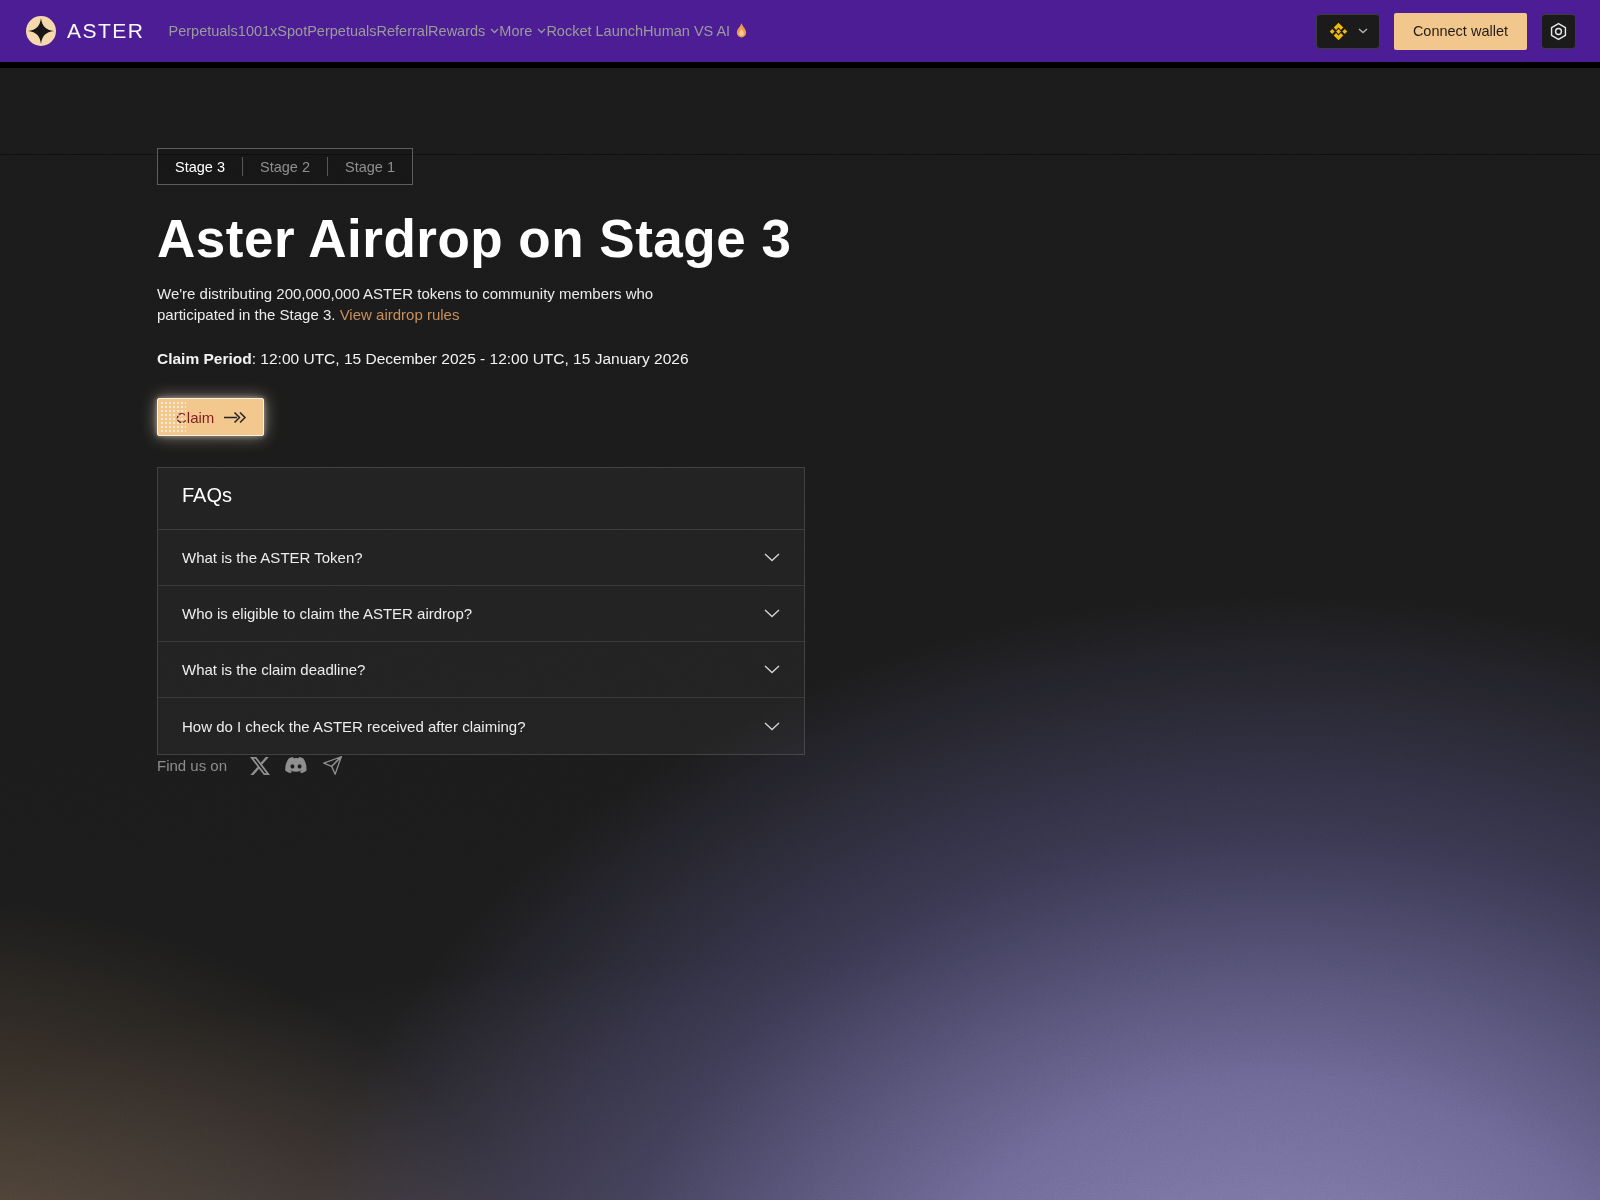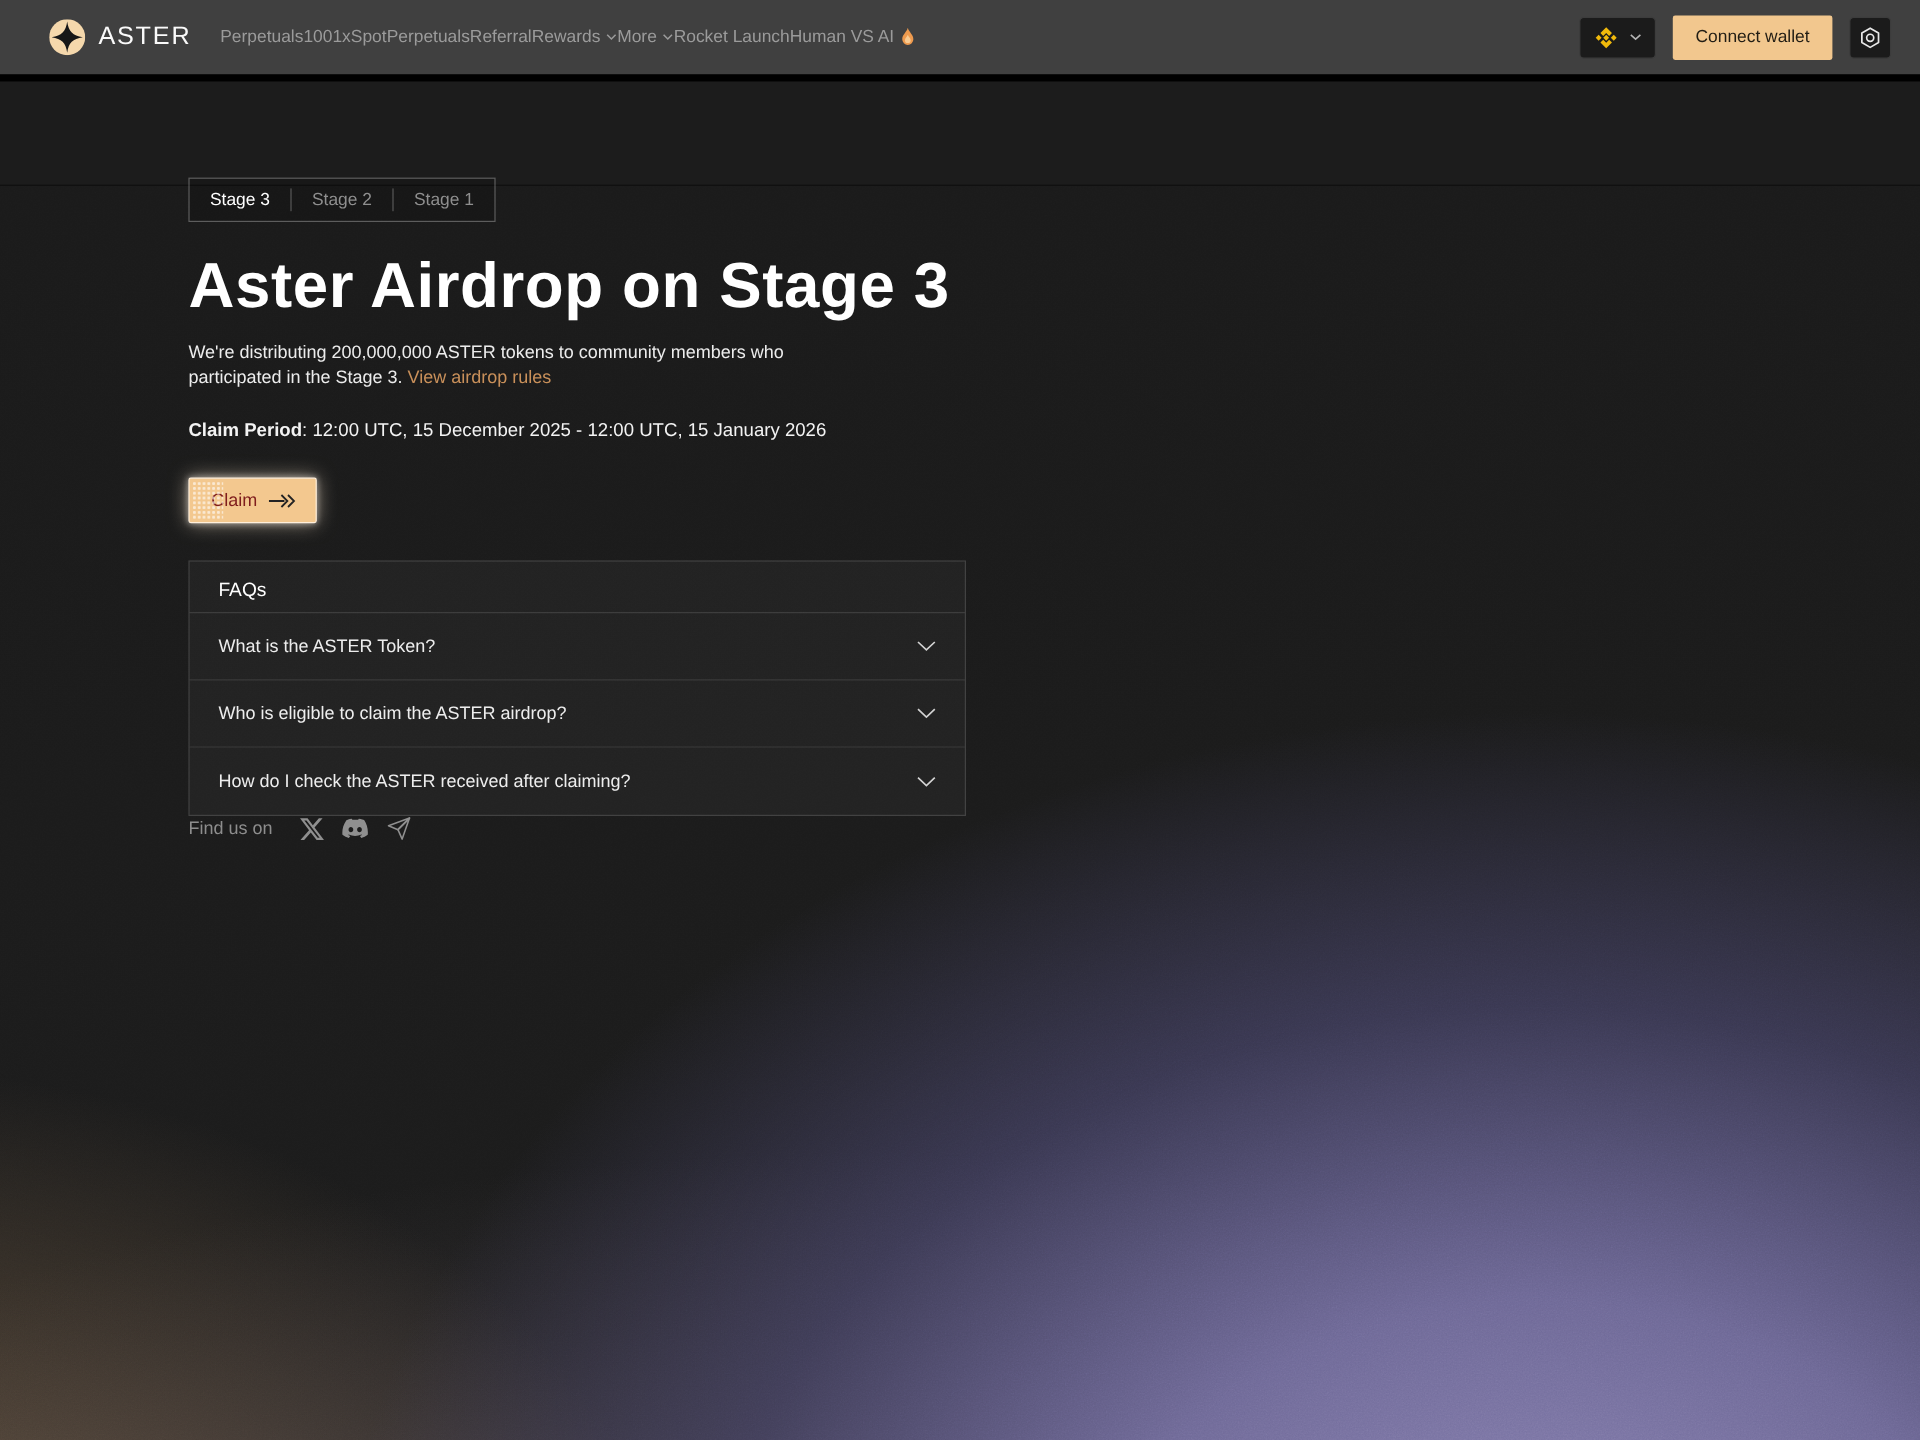--- a/index.html
+++ b/index.html
@@ -5,23 +5,23 @@
   * { margin:0; padding:0; box-sizing:border-box; }
   html,body { width:1600px; height:1200px; overflow:hidden; }
   body {
     font-family:"Liberation Sans", sans-serif;
     background:#141414; color:#eee;
     -webkit-font-smoothing:antialiased;
   }
 
   
   .topbar {
-    height:62px; background:#404040;
+    height:62px; background:#4c1d95;
     display:flex; align-items:center;
-    padding:0 24px 0 41px;
+    padding:0 24px 0 26px;
   }
   .brand { display:flex; align-items:center; gap:11px; cursor:pointer; }
   .brand-name { font-size:21px; font-weight:500; letter-spacing:1.5px; color:#fafafa; }
   .nav { display:flex; align-items:flex-end; margin-left:24px; list-style:none; }
   .nav-item { display:flex; align-items:center; gap:5px; font-size:14.5px; color:#9b9b9b; cursor:pointer; white-space:nowrap; }
   .topbar-right { margin-left:auto; display:flex; align-items:center; gap:14px; }
   .chain-select {
     display:flex; align-items:center; gap:9px; height:35px; padding:0 11px;
     border:1px solid #3c3c3c; border-radius:4px; background:#1b1b1b; cursor:pointer;
   }
@@ -80,21 +80,21 @@
     background-image:radial-gradient(rgba(255,255,255,.75) 1px, rgba(255,255,255,0) 1.5px);
     background-size:4px 4px; opacity:.8; pointer-events:none;
   }
 
   
   .faq {
     margin-top:31px; width:648px;
     border:1px solid rgba(255,255,255,.14);
     background:rgba(255,255,255,.03);
   }
-  .faq-header { padding:16px 24px 8px; font-size:16px; font-weight:500; color:#fff; border-bottom:1px solid rgba(255,255,255,.12); }
+  .faq-header { padding:16px 24px 22px; font-size:20px; font-weight:500; color:#fff; border-bottom:1px solid rgba(255,255,255,.12); }
   .faq-row {
     height:56px; display:flex; align-items:center; justify-content:space-between;
     padding:0 24px; font-size:15px; color:#ededed; cursor:pointer;
     border-bottom:1px solid rgba(255,255,255,.10);
   }
   .faq-row:last-child { border-bottom:none;text-align:center; }
 
   
   .social-row { display:flex; align-items:center; gap:15px; }
   .social-label { font-size:15px; color:#8d8d8d; margin-right:8px; }
@@ -245,20 +245,28 @@
       </div>
       <div class="faq-row">
         <span>Who is eligible to claim the ASTER airdrop?</span>
         <span style="display:flex">
             <svg width="16" height="9" viewBox="0 0 16 9">
               <polyline points="1,1 8,7.6 15,1" fill="none" stroke="#d2d2d2" stroke-width="1.4"></polyline>
             </svg>
           </span>
       </div>
       <div class="faq-row">
+        <span>What is the claim deadline?</span>
+        <span style="display:flex">
+            <svg width="16" height="9" viewBox="0 0 16 9">
+              <polyline points="1,1 8,7.6 15,1" fill="none" stroke="#d2d2d2" stroke-width="1.4"></polyline>
+            </svg>
+          </span>
+      </div>
+      <div class="faq-row">
         <span>How do I check the ASTER received after claiming?</span>
         <span style="display:flex">
             <svg width="16" height="9" viewBox="0 0 16 9">
               <polyline points="1,1 8,7.6 15,1" fill="none" stroke="#d2d2d2" stroke-width="1.4"></polyline>
             </svg>
           </span>
       </div>
     </section>
 
     

